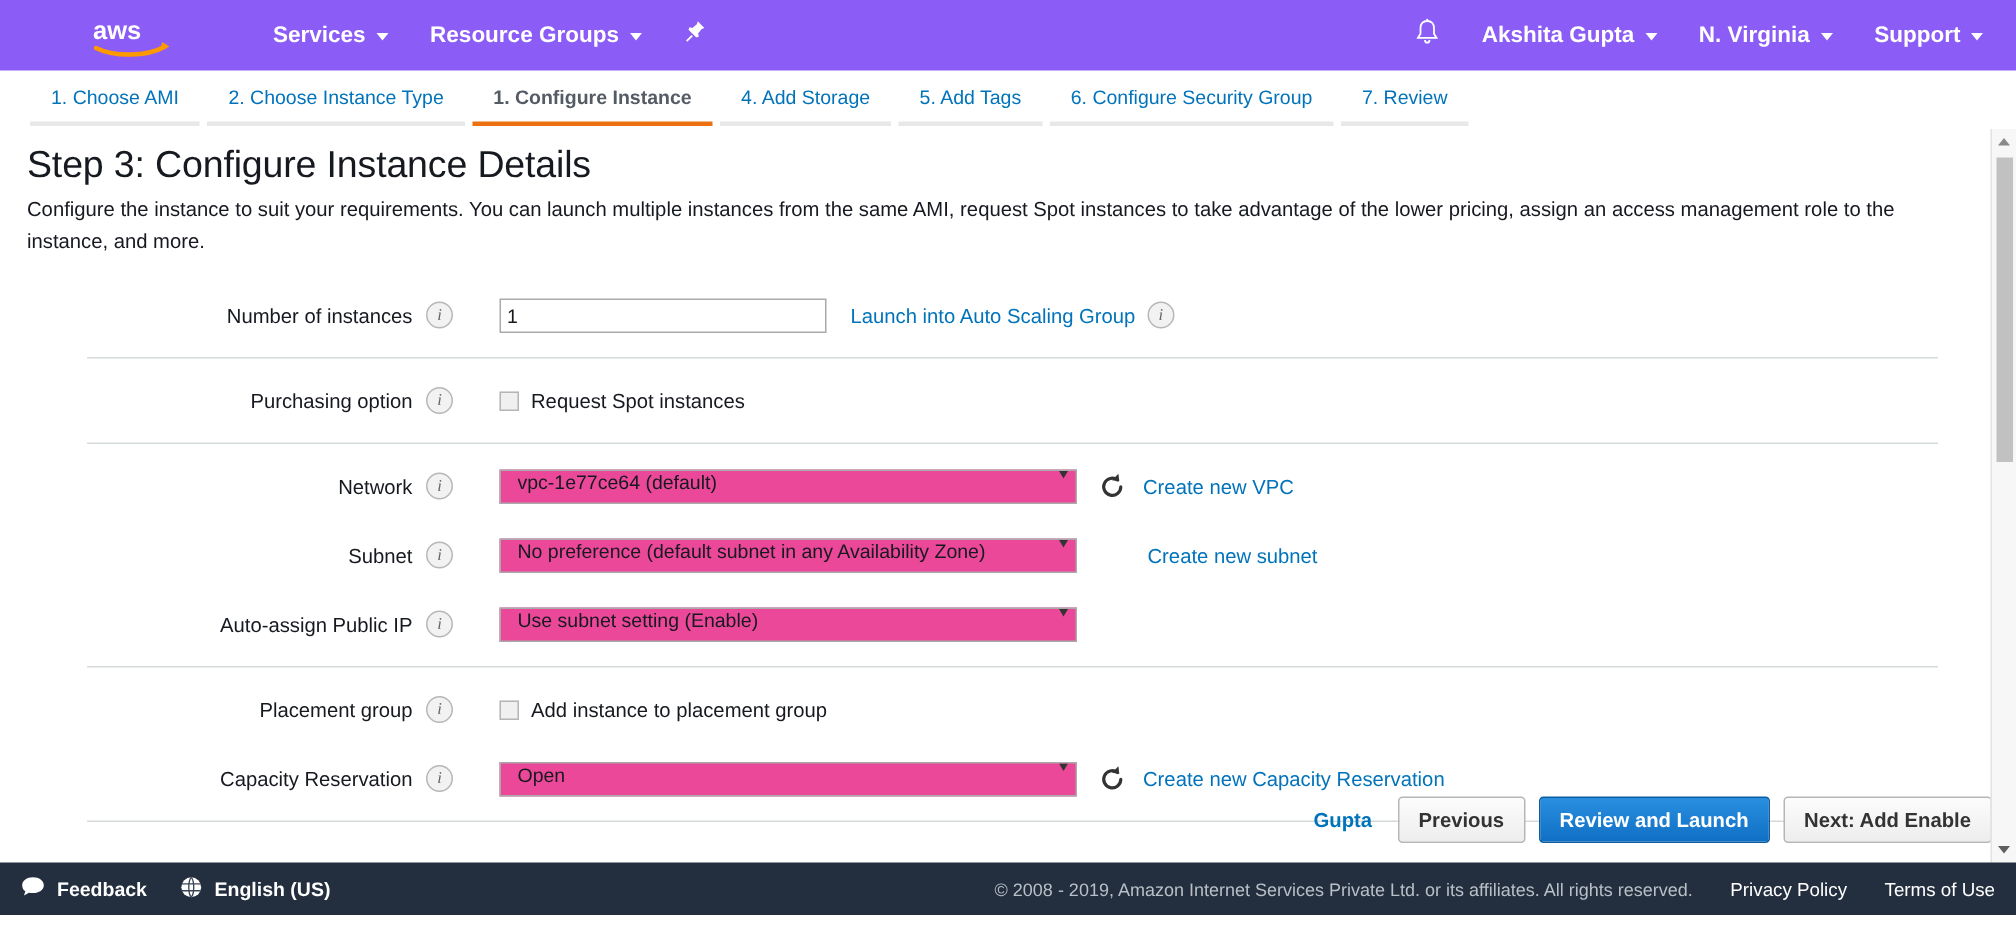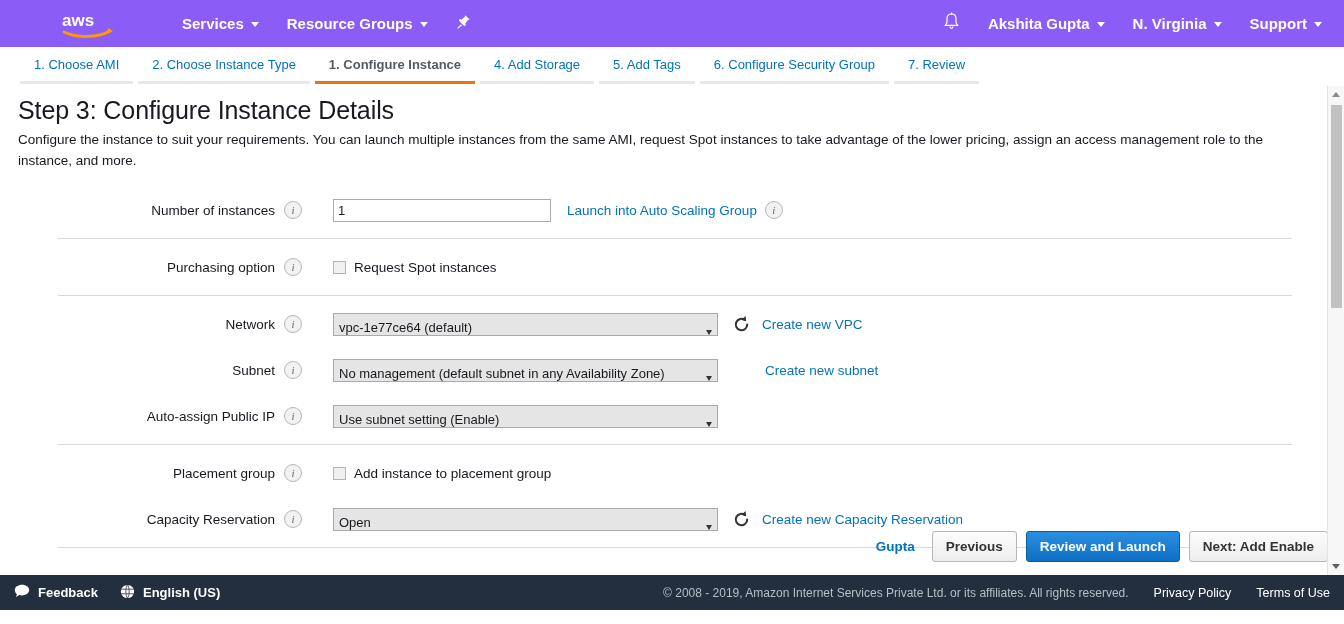--- a/index.html
+++ b/index.html
@@ -174,26 +174,26 @@
     font-size: 13px;
     padding: 0 4px;
     box-sizing: border-box;
     font-family: "Liberation Sans", sans-serif;
     color: #16191f;
     background: #fff;
   }
   .sel {
     height: 23px;
     border: 1px solid #aaa;
-    background: #e5e5e5;
+    background: #ec4899;
     font-size: 13px;
     display: flex;
-    align-items: flex-end;
-    box-sizing: border-box;
-    padding-left: 5px;
+    align-items: flex-start;
+    box-sizing: border-box;
+    padding-left: 11px;
     cursor: pointer;
     overflow: hidden;
     color: #16191f;
   }
   .sel .val {
     flex: 1;
     white-space: nowrap;
     overflow: hidden;
   }
   .sel .arrow {
@@ -493,21 +493,21 @@
           </span>
           <a class="blue">Create new VPC</a>
         </div>
       </div>
 
       <div class="frow">
         <div class="flabel">Subnet</div>
         <span class="info-icon">i</span>
         <div class="fcontrol">
           <div class="sel sel-w-sub">
-            <span class="val">No management (default subnet in any Availability Zone)</span>
+            <span class="val">No preference (default subnet in any Availability Zone)</span>
             <span class="arrow">
                 <i></i>
               </span>
           </div>
           <a class="blue link-gap2">Create new subnet</a>
         </div>
       </div>
 
       <div class="frow">
         <div class="flabel">Auto-assign Public IP</div>

